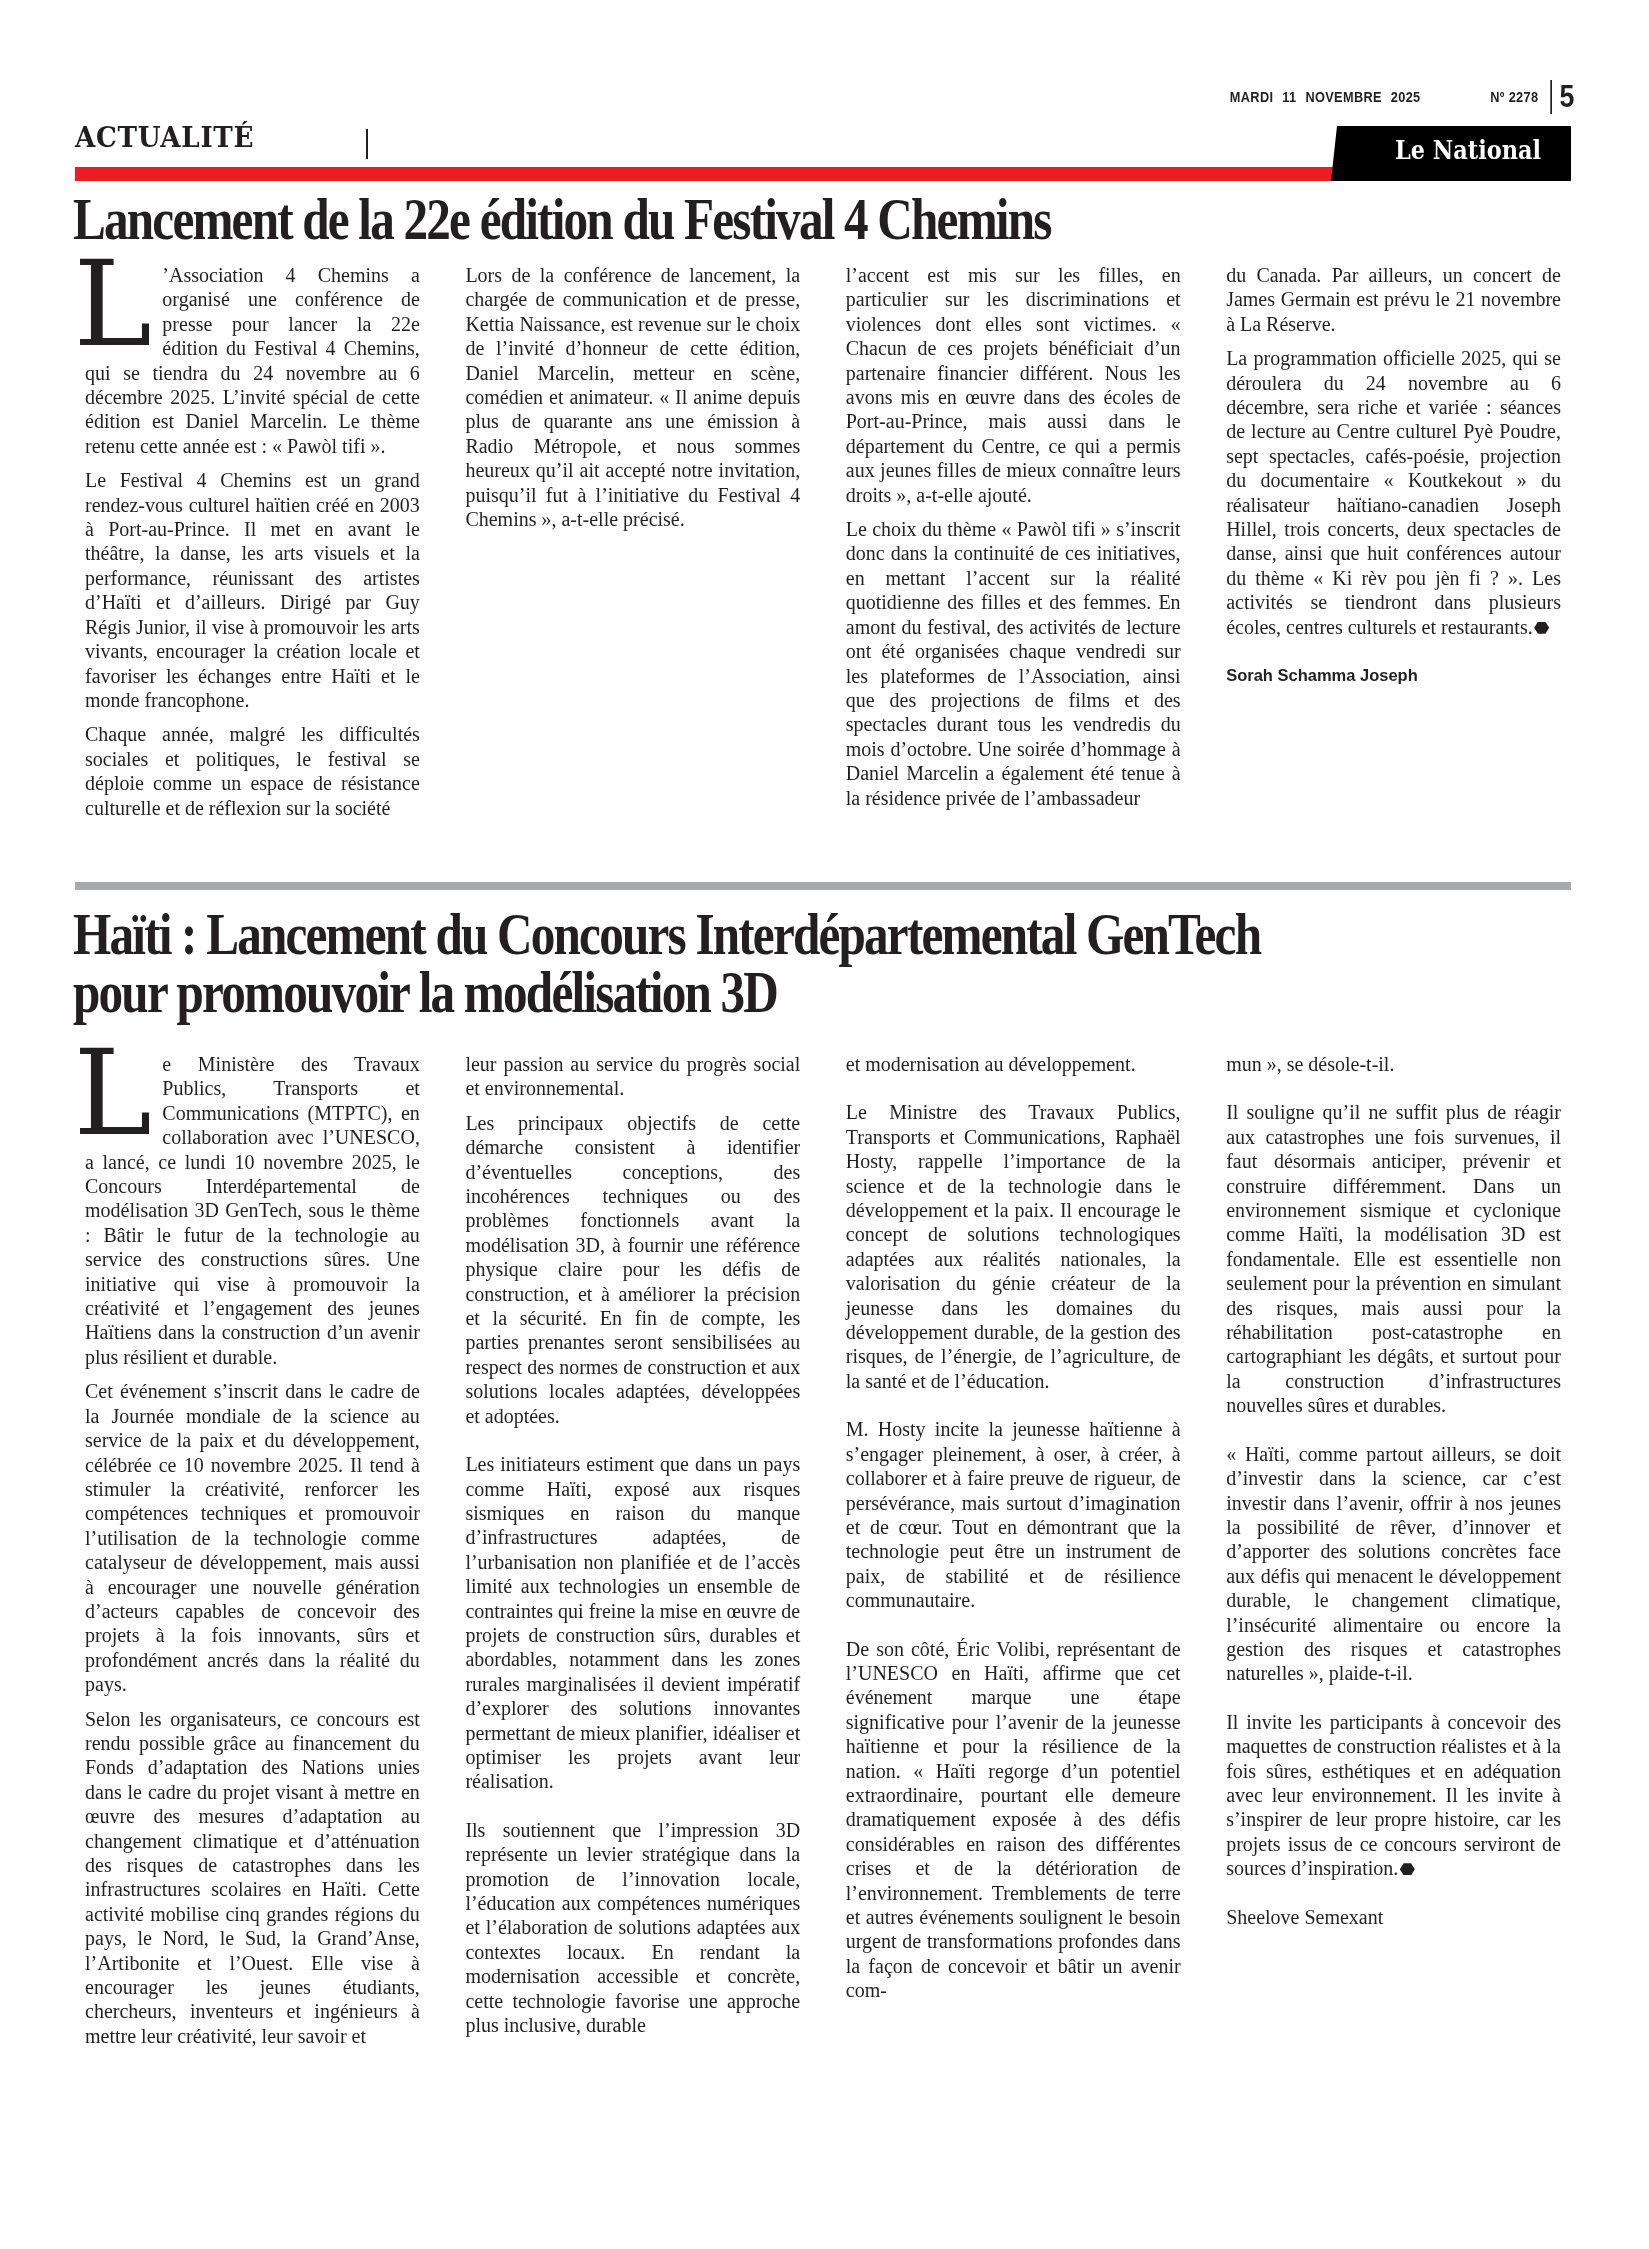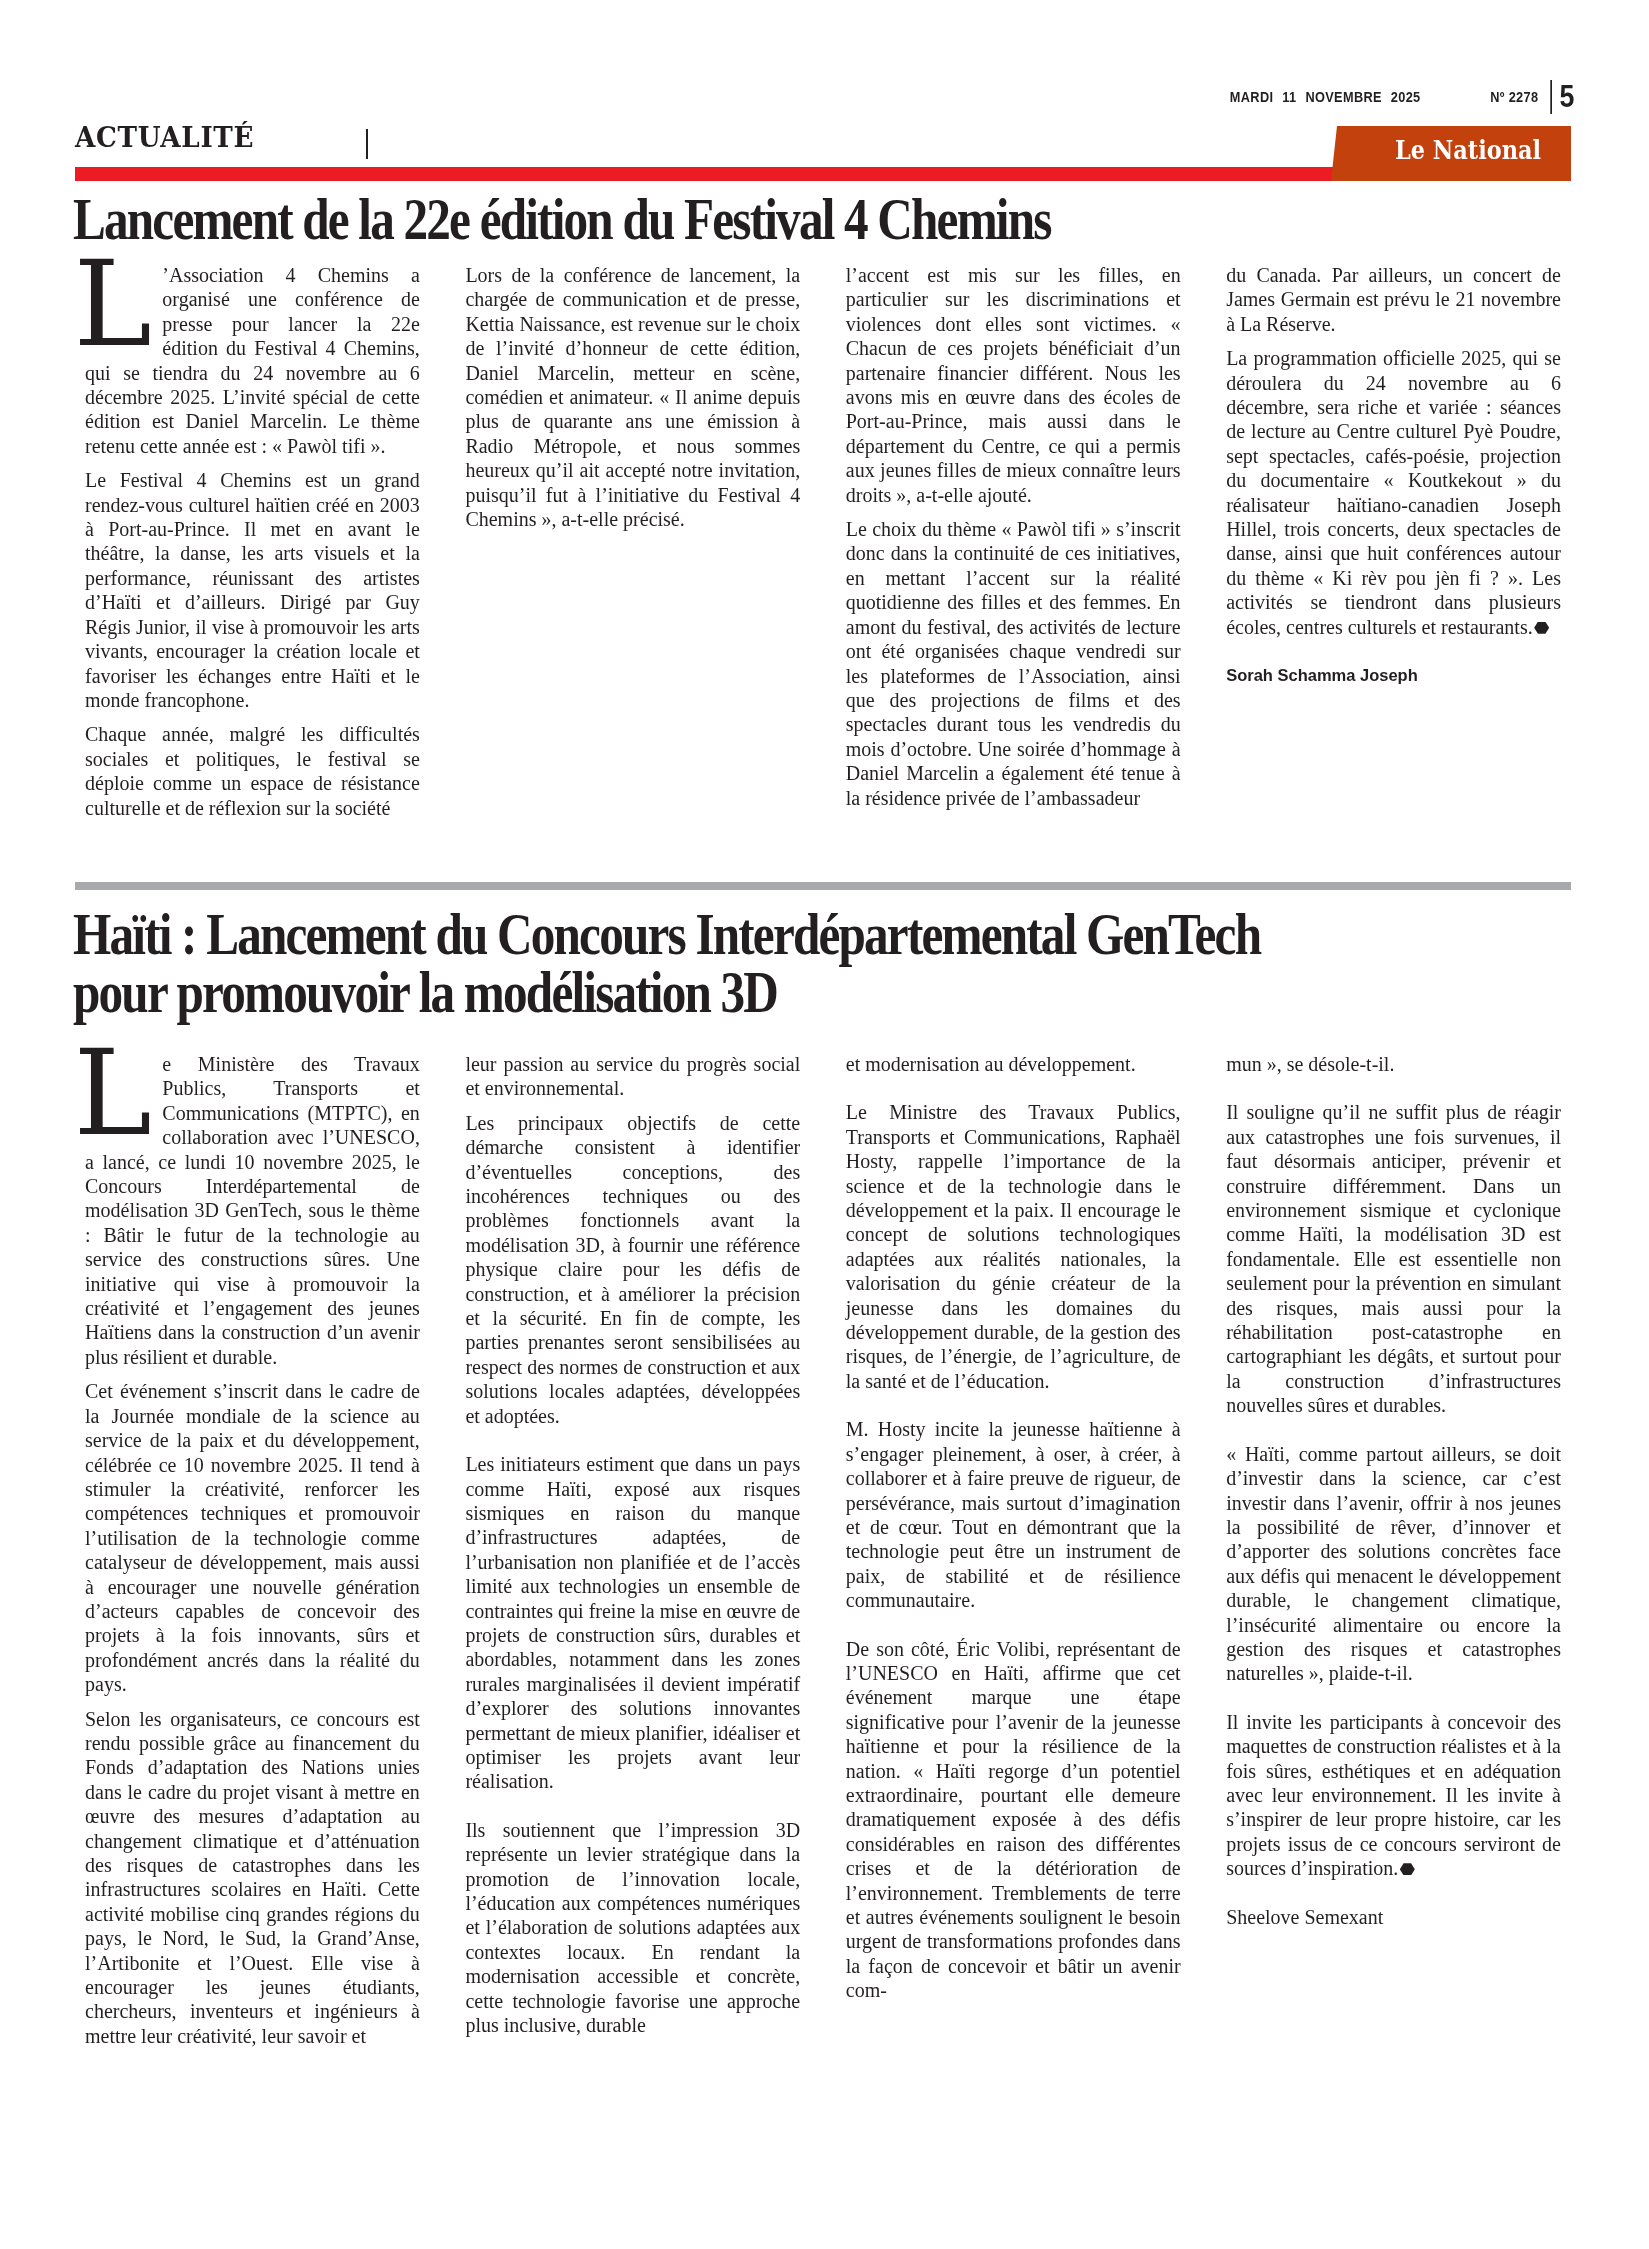--- a/index.html
+++ b/index.html
@@ -5,21 +5,21 @@
   html,body{margin:0;padding:0;background:#fff;}
   body{width:1650px;height:2250px;position:relative;overflow:hidden;color:#231f20;}
   .topline{position:absolute;top:81px;right:75px;height:31.5px;display:flex;align-items:center;font-family:"Liberation Sans",sans-serif;font-weight:bold;font-size:15px;letter-spacing:0.4px;transform:scaleX(0.85);transform-origin:right center;}
   .topline .date{margin-right:82px;word-spacing:6px;}
   .topline .num{margin-right:13.5px;}
   .topline .vbar{width:2.2px;height:34px;background:#231f20;margin-right:9px;}
   .topline .page{font-size:31.5px;}
   .section{position:absolute;left:75px;top:120px;font-family:"DejaVu Serif",serif;font-weight:bold;font-size:28.5px;letter-spacing:0.7px;transform:scaleX(0.92);transform-origin:left;}
   .section-sep{position:absolute;left:366px;top:129px;width:1.5px;height:30px;background:#231f20;}
   .redbar{position:absolute;left:75px;top:167px;width:1496px;height:13.5px;background:#ed1c24;}
-  .brand{position:absolute;left:1331px;top:126px;width:240px;height:55px;background:#c2410c;clip-path:polygon(2.5% 0,100% 0,100% 100%,0 100%);}
+  .brand{position:absolute;left:1331px;top:126px;width:240px;height:55px;background:#000000;clip-path:polygon(2.5% 0,100% 0,100% 100%,0 100%);}
   .brand span{position:absolute;right:30px;top:9px;color:#fff;font-family:"DejaVu Serif",serif;font-weight:bold;font-size:25.5px;transform:scaleX(0.88);transform-origin:right;}
   .headline{position:absolute;left:73px;font-family:"Liberation Serif",serif;font-weight:bold;color:#231f20;letter-spacing:-2.2px;transform:scaleX(0.82);transform-origin:left;white-space:nowrap;line-height:1;}
   .h1{top:189px;font-size:60px;}
   .h2{top:904px;font-size:60px;line-height:1.0;}
   .h2 div{height:58px;}
   .cols{position:absolute;left:75px;width:1496px;display:grid;grid-template-columns:repeat(4,1fr);column-gap:25.5px;font-family:"Liberation Serif",serif;font-size:20px;line-height:24.4px;text-align:justify;hyphens:auto;}
   .cols1{top:253px;height:600px;}
   .cols2{top:1042px;height:1125px;}
   .col p{margin:10px;}
   .col p.gap{margin-top:24px;}

